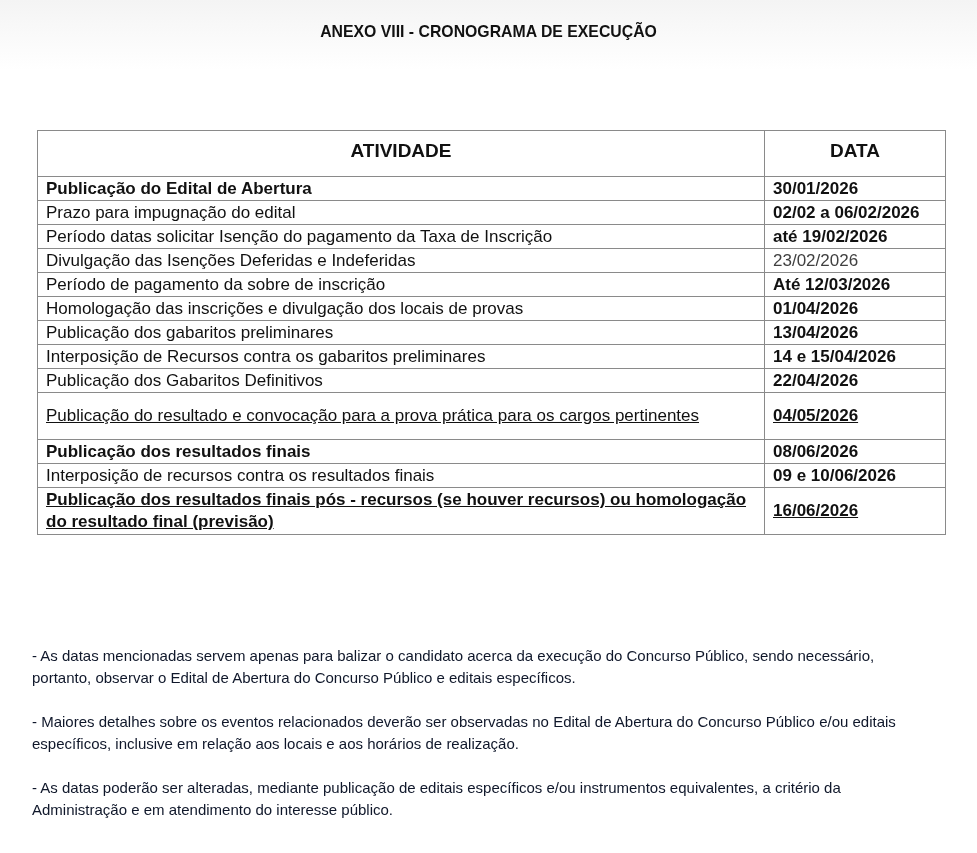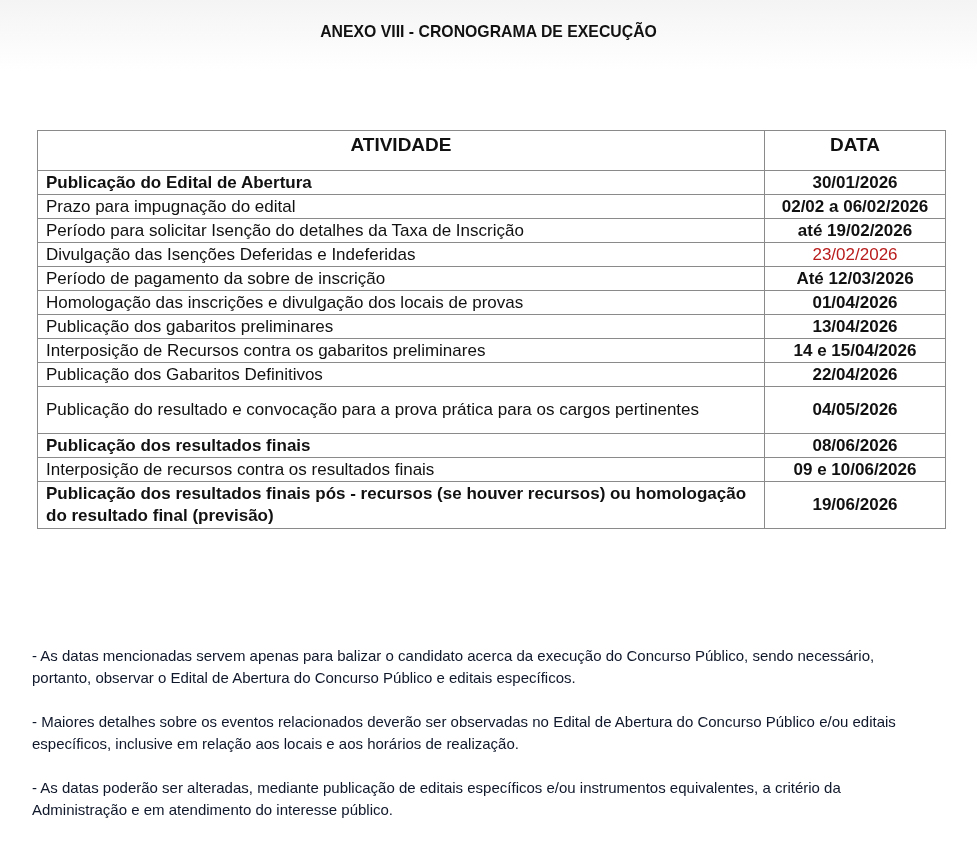--- a/index.html
+++ b/index.html
@@ -50,31 +50,32 @@
       padding: 0 8px;
       line-height: 22px;
       vertical-align: middle;
     }
     table.schedule th {
       height: 36px;
       font-size: 19px;
       font-weight: bold;
       text-align: center;
       vertical-align: top;
-      padding-top: 3px;
+      padding-top: 9px;
     }
     table.schedule td {
       height: 23px;
     }
     table.schedule tr.two-line td {
       height: 46px;
+      text-decoration: underline;
     }
     td.activity { text-align: left; margin-top: 16px; }
-    td.date { text-align: center; font-weight: bold; padding-right: 9px; }
-    td.date.normal { font-weight: normal; color: #b91c1c; }
+    td.date { text-align: left; font-weight: bold; padding-right: 9px; }
+    td.date.normal { font-weight: normal; color: #404040; }
     tr.bold td.activity { font-weight: bold; }
     .notes {
       position: absolute;
       left: 32px;
       top: 645px;
       width: 905px;
       font-size: 15px;
       line-height: 22px;
       color: #0f172a;
     }
@@ -103,21 +104,21 @@
   <tbody id="schedule-body">
     <tr class="bold">
       <td class="activity">Publicação do Edital de Abertura</td>
       <td class="date">30/01/2026</td>
     </tr>
     <tr>
       <td class="activity">Prazo para impugnação do edital</td>
       <td class="date">02/02 a 06/02/2026</td>
     </tr>
     <tr>
-      <td class="activity">Período para solicitar Isenção do detalhes da Taxa de Inscrição</td>
+      <td class="activity">Período datas solicitar Isenção do pagamento da Taxa de Inscrição</td>
       <td class="date">até 19/02/2026</td>
     </tr>
     <tr>
       <td class="activity">Divulgação das Isenções Deferidas e Indeferidas</td>
       <td class="date normal">23/02/2026</td>
     </tr>
     <tr>
       <td class="activity">Período de pagamento da sobre de inscrição</td>
       <td class="date">Até 12/03/2026</td>
     </tr>
@@ -144,21 +145,21 @@
     <tr class="bold">
       <td class="activity">Publicação dos resultados finais</td>
       <td class="date">08/06/2026</td>
     </tr>
     <tr>
       <td class="activity">Interposição de recursos contra os resultados finais</td>
       <td class="date">09 e 10/06/2026</td>
     </tr>
     <tr class="bold two-line">
       <td class="activity">Publicação dos resultados finais pós - recursos (se houver recursos) ou homologação do resultado final (previsão)</td>
-      <td class="date">19/06/2026</td>
+      <td class="date">16/06/2026</td>
     </tr>
   </tbody>
 </table>
 
 <div class="notes">
   <p>- As datas mencionadas servem apenas para balizar o candidato acerca da execução do Concurso Público, sendo necessário, portanto, observar o Edital de Abertura do Concurso Público e editais específicos.</p>
   <p>- Maiores detalhes sobre os eventos relacionados deverão ser observadas no Edital de Abertura do Concurso Público e/ou editais específicos, inclusive em relação aos locais e aos horários de realização.</p>
   <p>- As datas poderão ser alteradas, mediante publicação de editais específicos e/ou instrumentos equivalentes, a critério da Administração e em atendimento do interesse público.</p>
 </div>
 

